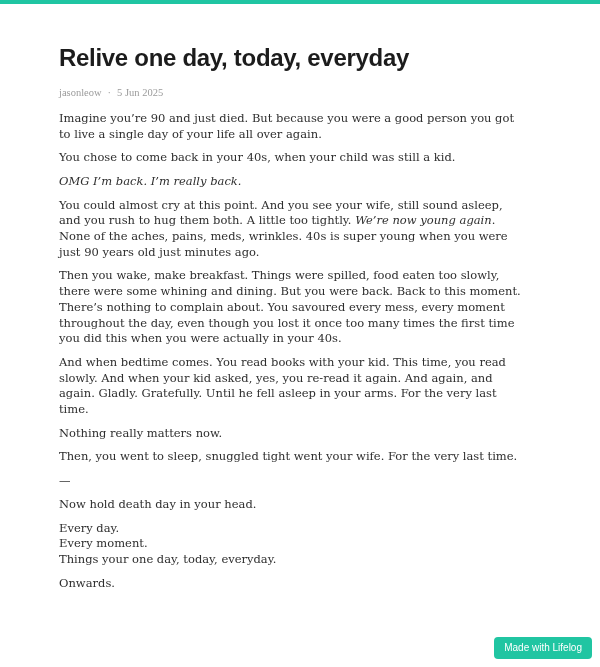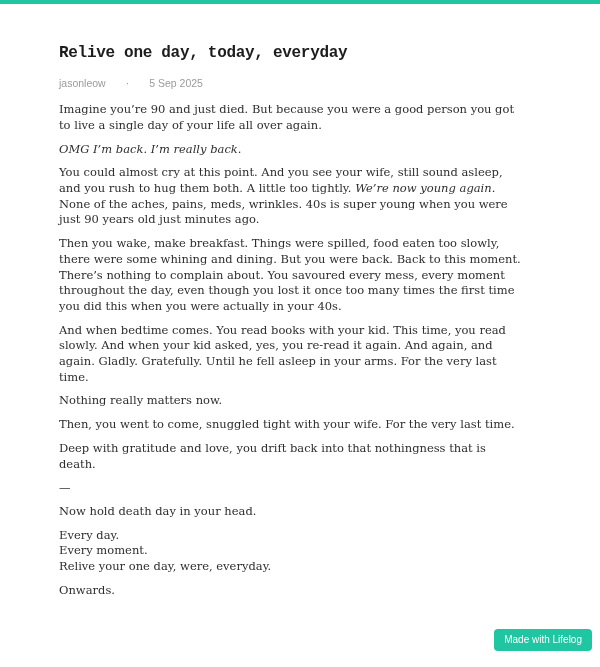--- a/index.html
+++ b/index.html
@@ -23,49 +23,50 @@
     width: 100%;
     background: var(--accent);
   }
   .container {
     max-width: 482px;
     margin: 0 auto;
     padding-top: 40px;
     padding-bottom: 60px;
   }
   h1.post-title {
-    font-family: Liberation Mono, monospace;
-    font-size: 16px;
+    font-family: Liberation Sans, sans-serif;
+    font-size: 24px;
     font-weight: 700;
     letter-spacing: -0.3px;
     color: var(--title);
     margin: 0 0 14px 0;
     line-height: 1.2;
   }
   .byline {
     display: flex;
     align-items: center;
-    gap: 20px;
+    gap: 6px;
     font-size: 10.5px;
     color: var(--muted);
     margin: 0 0 13px 0;
+    font-family: Liberation Serif, serif;
   }
   .byline .author { color: var(--muted); text-decoration: none; cursor: pointer; }
   .article-body p {
     font-family: "DejaVu Serif", "Liberation Serif", serif;
     font-size: 11.5px;
     line-height: 15.7px;
     color: var(--text);
     margin: 0 15px 8px 0;
   }
   .article-body p em { }
   .made-with-badge {
     position: fixed;
     right: 8px;
-    bottom: 16px;
+    bottom: 8px;
     background: var(--accent);
     color: #ffffff;
     font-family: "Liberation Sans", sans-serif;
     font-size: 10px;
     line-height: 1;
     padding: 6px 10px;
     border-radius: 4px;
     border: none;
     cursor: pointer;
     text-decoration: none;
@@ -76,32 +77,32 @@
 <body>
 
 <div class="top-bar"></div>
 
 <div class="container">
   <h1 class="post-title">Relive one day, today, everyday</h1>
 
   <div class="byline">
     <span class="author">jasonleow</span>
     <span>·</span>
-    <span>5 Sep 2025</span>
+    <span>5 Jun 2025</span>
   </div>
 
   <div class="article-body">
       <p><span>Imagine you’re 90 and just died. But because you were a good person you got to live a single day of your life all over again.</span></p>
+      <p><span>You chose to come back in your 40s, when your child was still a kid.</span></p>
       <p><em>OMG I’m back. I’m really back.</em></p>
       <p><span>You could almost cry at this point. And you see your wife, still sound asleep, and you rush to hug them both. A little too tightly. </span><em>We’re now young again</em><span>. None of the aches, pains, meds, wrinkles. 40s is super young when you were just 90 years old just minutes ago.</span></p>
       <p><span>Then you wake, make breakfast. Things were spilled, food eaten too slowly, there were some whining and dining. But you were back. Back to this moment. There’s nothing to complain about. You savoured every mess, every moment throughout the day, even though you lost it once too many times the first time you did this when you were actually in your 40s.</span></p>
       <p><span>And when bedtime comes. You read books with your kid. This time, you read slowly. And when your kid asked, yes, you re-read it again. And again, and again. Gladly. Gratefully. Until he fell asleep in your arms. For the very last time.</span></p>
       <p><span>Nothing really matters now.</span></p>
-      <p><span>Then, you went to come, snuggled tight with your wife. For the very last time.</span></p>
-      <p><span>Deep with gratitude and love, you drift back into that nothingness that is death.</span></p>
+      <p><span>Then, you went to sleep, snuggled tight went your wife. For the very last time.</span></p>
       <p><span>—</span></p>
       <p><span>Now hold death day in your head.</span></p>
-      <p><span>Every day.</span><br><span>Every moment.</span><br><span>Relive your one day, were, everyday.</span></p>
+      <p><span>Every day.</span><br><span>Every moment.</span><br><span>Things your one day, today, everyday.</span></p>
       <p><span>Onwards.</span></p>
     </div>
 </div>
 
 <a class="made-with-badge">Made with Lifelog</a>
 
 </body></html>

